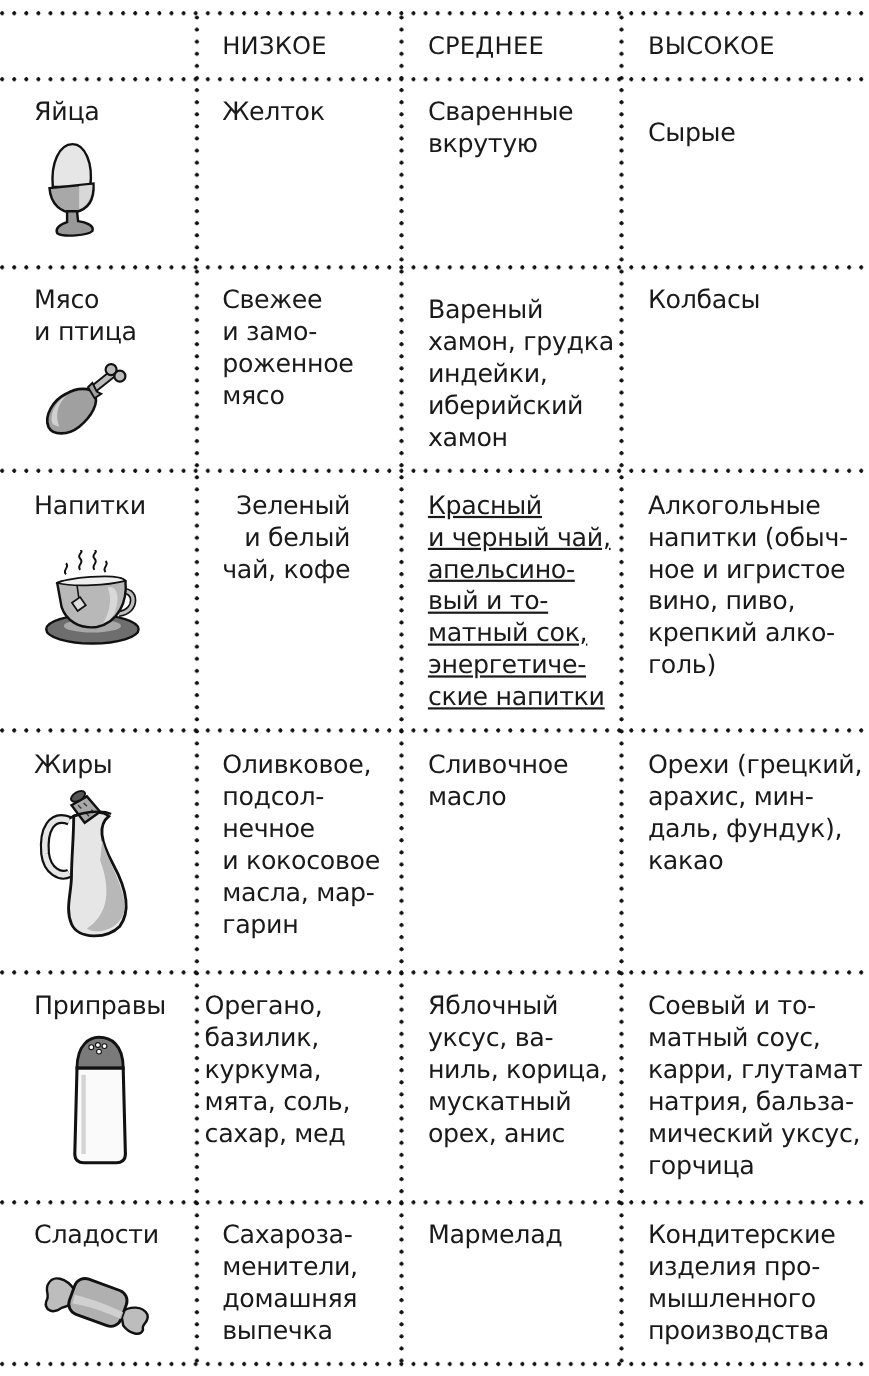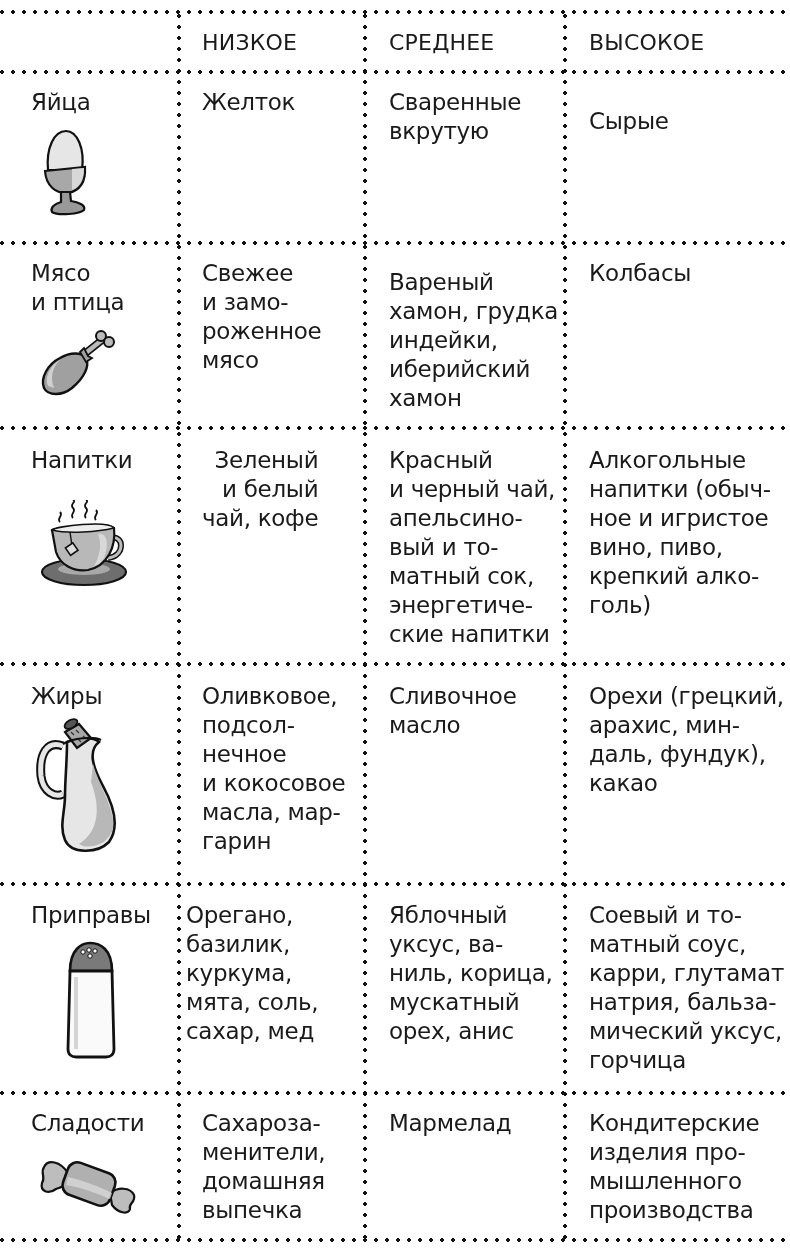--- a/index.html
+++ b/index.html
@@ -98,21 +98,21 @@
     <path d="M72,38 C86,34 88,56 70,58" fill="none" stroke="#bdbdbd" stroke-width="3"></path>
     <path d="M14,30 C18,28 70,22 76,28 C78,46 70,66 50,70 C34,72 22,64 18,52 Z" fill="#b8b8b8" stroke="#111" stroke-width="2.2"></path>
     <path d="M14,30 C18,26 70,20 76,28 C60,32 30,34 14,30 Z" fill="#eee" stroke="#111" stroke-width="1.6"></path>
     <path d="M60,34 C68,32 72,42 66,58 C62,64 58,66 56,66 C62,56 64,44 60,34 Z" fill="#d8d8d8"></path>
     <path d="M32,32 L34,46" stroke="#111" stroke-width="1.4"></path>
     <rect x="29" y="45" width="9" height="9" transform="rotate(-35 33 49)" fill="#ddd" stroke="#111" stroke-width="1.6"></rect>
   </svg>
   <div class="cell" style="left:202px; top:446px;text-align:right;">Зеленый
 и белый
 чай, кофе</div>
-  <div class="cell" style="left:389px; top:446px;">Красный
+  <div class="cell" style="left:389px; top:446px;text-decoration:underline;">Красный
 и черный чай,
 апельсино-
 вый и то-
 матный сок,
 энергетиче-
 ские напитки</div>
   <div class="cell" style="left:589px; top:446px;">Алкогольные
 напитки (обыч-
 ное и игристое
 вино, пиво,

